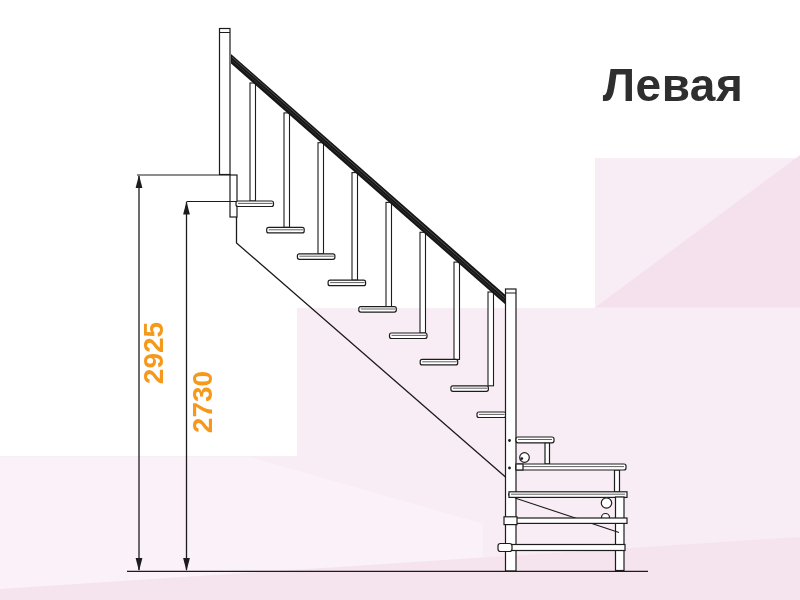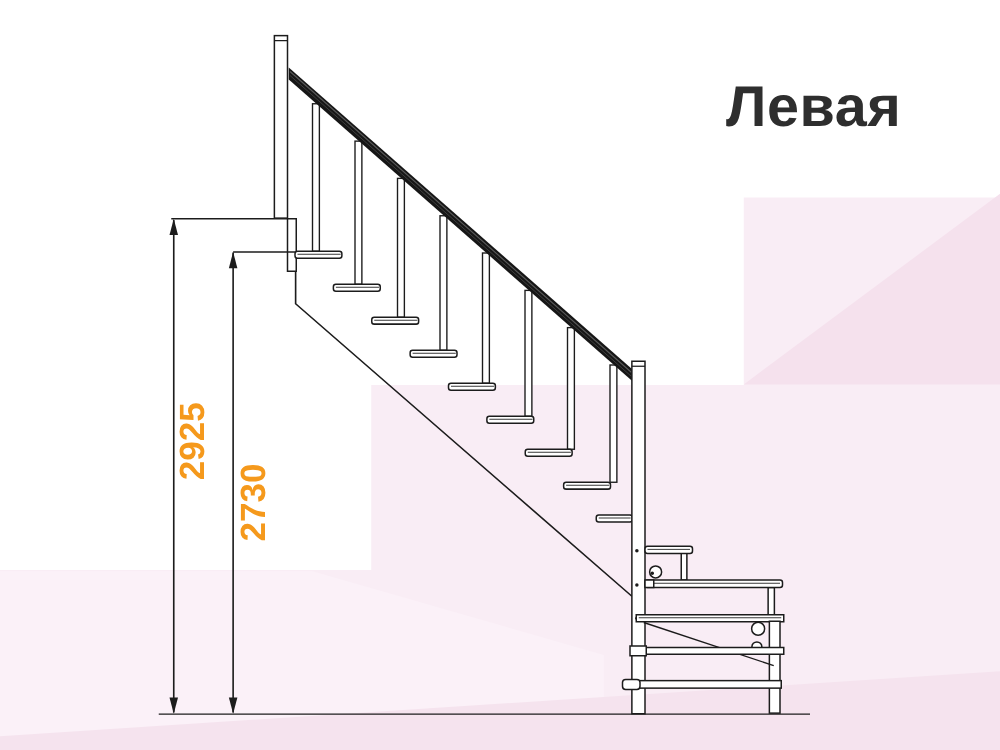--- a/index.html
+++ b/index.html
@@ -3,21 +3,21 @@
 <meta charset="utf-8">
 <style>
   html,body{margin:0;padding:0;background:#fff;}
   .stage{
     position:relative;width:800px;height:600px;overflow:hidden;
     background:#ffffff;
     font-family:"Liberation Sans",sans-serif;
   }
   .stage svg{position:absolute;left:0;top:0;}
   .title{
-    position:absolute;left:566px;top:58px;width:170px;
+    position:absolute;left:588px;top:58px;width:170px;
     font-size:46px;font-weight:bold;color:#2e2e2e;
     letter-spacing:0.5px;text-align:center;
     font-family:"Liberation Sans",sans-serif;
   }
   .dim-label{
     font-family:"Liberation Sans",sans-serif;
     font-size:28px;font-weight:bold;
   }
 </style>
 </head>

